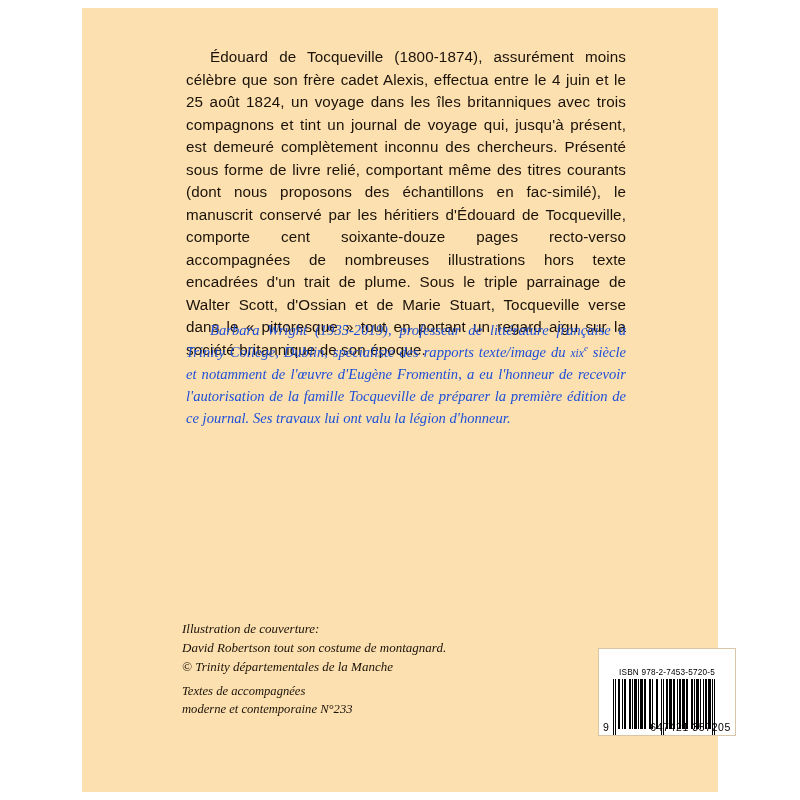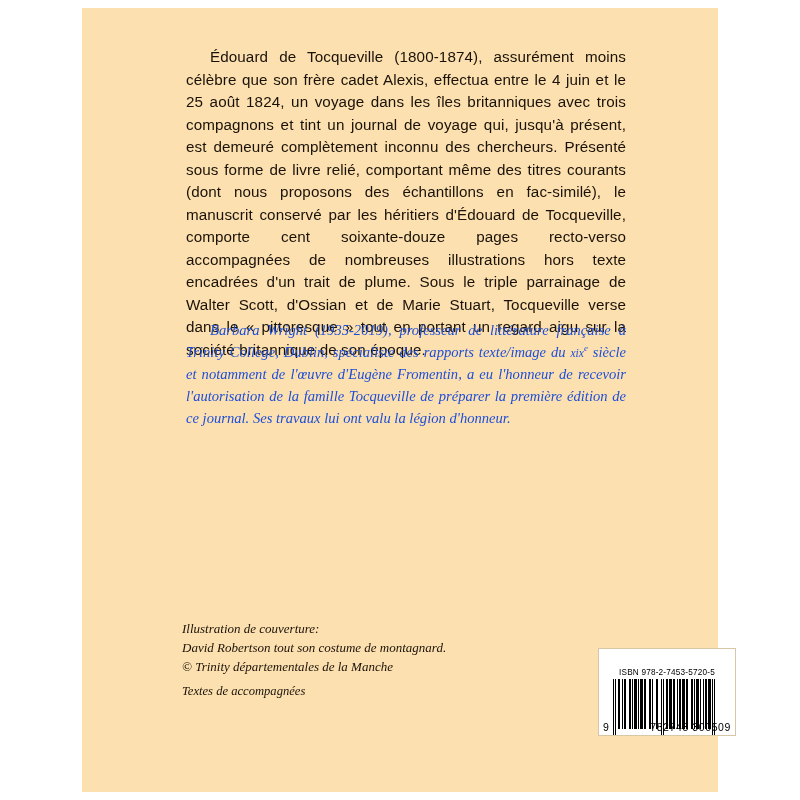--- a/index.html
+++ b/index.html
@@ -144,20 +144,21 @@
     <div class="bio"><span>Barbara Wright (1935-2019), professeur de littérature française à Trinity College, Dublin, spécialiste des rapports texte/image du </span><span class="smallcaps">xix</span><sup>e</sup><span> siècle et notamment de l'œuvre d'Eugène Fromentin, a eu l'honneur de recevoir l'autorisation de la famille Tocqueville de préparer la première édition de ce journal. Ses travaux lui ont valu la légion d'honneur.</span></div>
 
     <div class="credits">
       <div>Illustration de couverture:</div>
       <div>David Robertson tout son costume de montagnard.</div>
       <div>© Trinity départementales de la Manche</div>
     </div>
 
     <div class="series">
       <div>Textes de accompagnées</div>
+      <div>moderne et contemporaine N°233</div>
     </div>
 
     <div class="barcode-box">
       <div class="barcode-isbn">ISBN  978-2-7453-5720-5</div>
       <div class="bars" id="bars">
           <i class="tall" style="left: 10px; width: 1px;"></i>
           <i class="tall" style="left: 12px; width: 1px;"></i>
           <i style="left: 15px; width: 2px;"></i>
           <i style="left: 19px; width: 1px;"></i>
           <i style="left: 21px; width: 2px;"></i>
@@ -184,18 +185,18 @@
           <i style="left: 93px; width: 3px;"></i>
           <i style="left: 97px; width: 1px;"></i>
           <i style="left: 100px; width: 1px;"></i>
           <i style="left: 102px; width: 2px;"></i>
           <i style="left: 105px; width: 3px;"></i>
           <i class="tall" style="left: 109px; width: 1px;"></i>
           <i class="tall" style="left: 111px; width: 1px;"></i>
         </div>
       <div class="barcode-digits">
         <span>9</span>
-        <span>782745 300509</span>
+        <span>647421 357205</span>
       </div>
     </div>
 
   </div>
 </div>
 
 </body></html>

